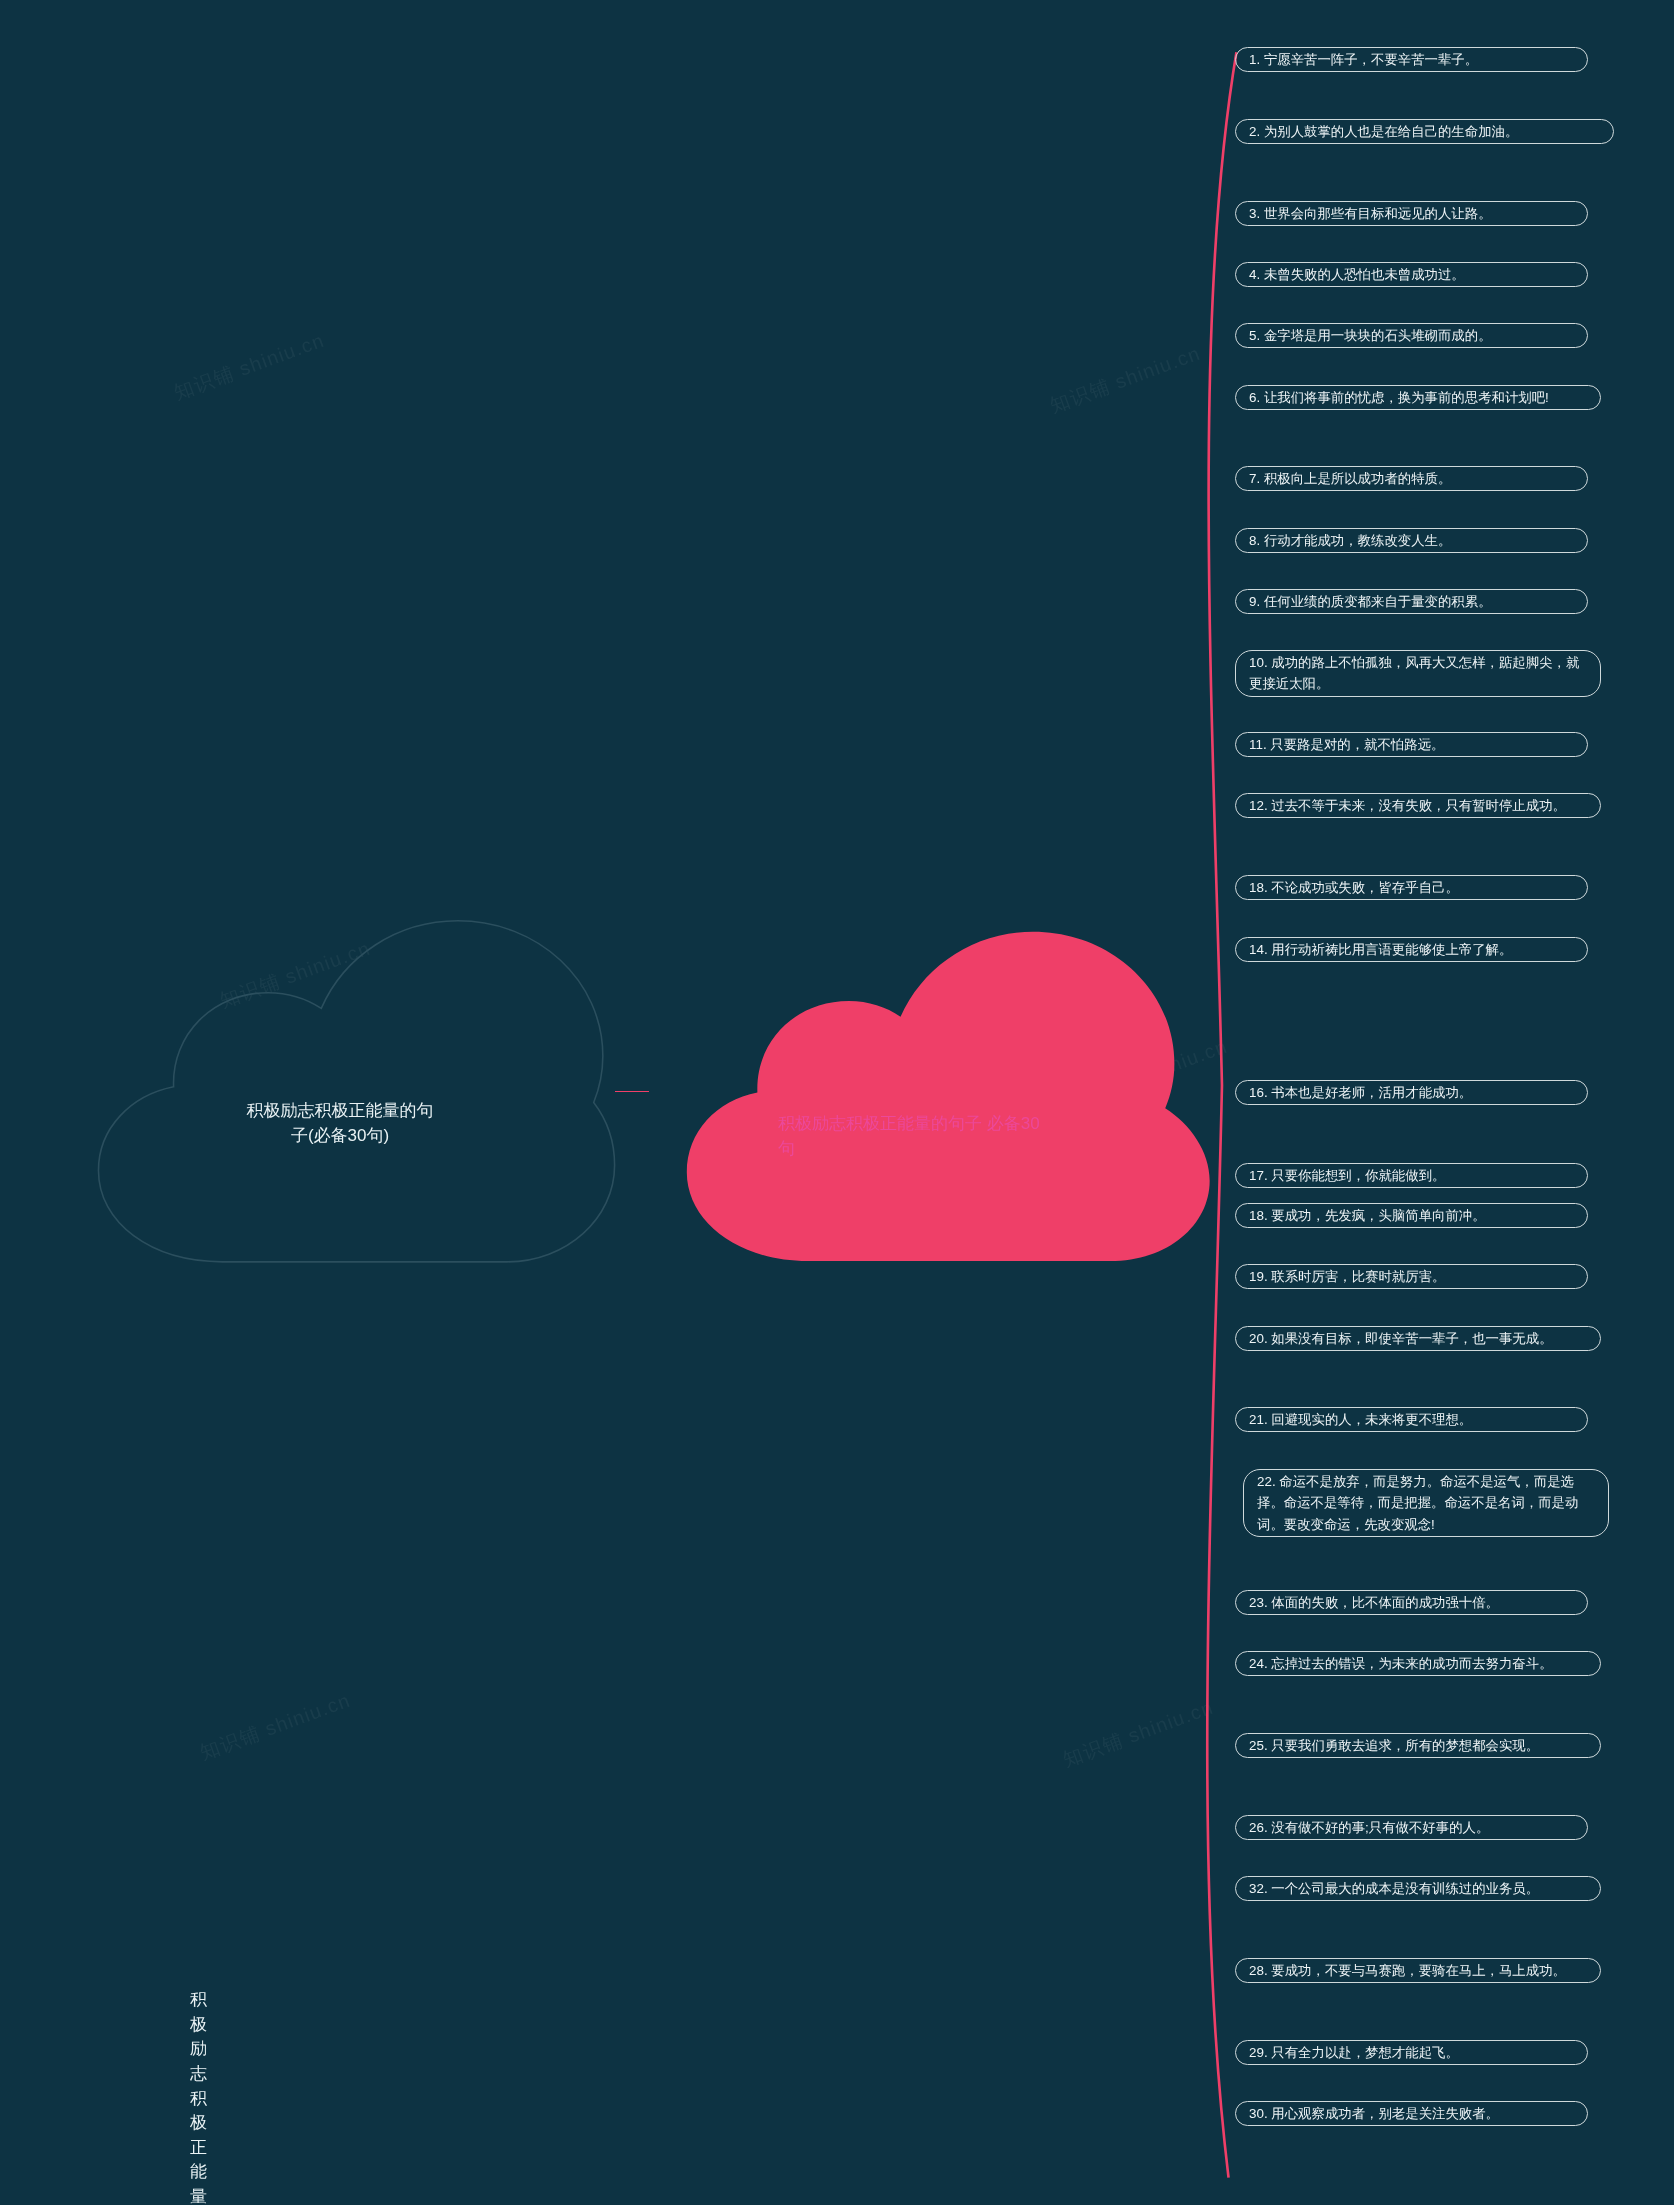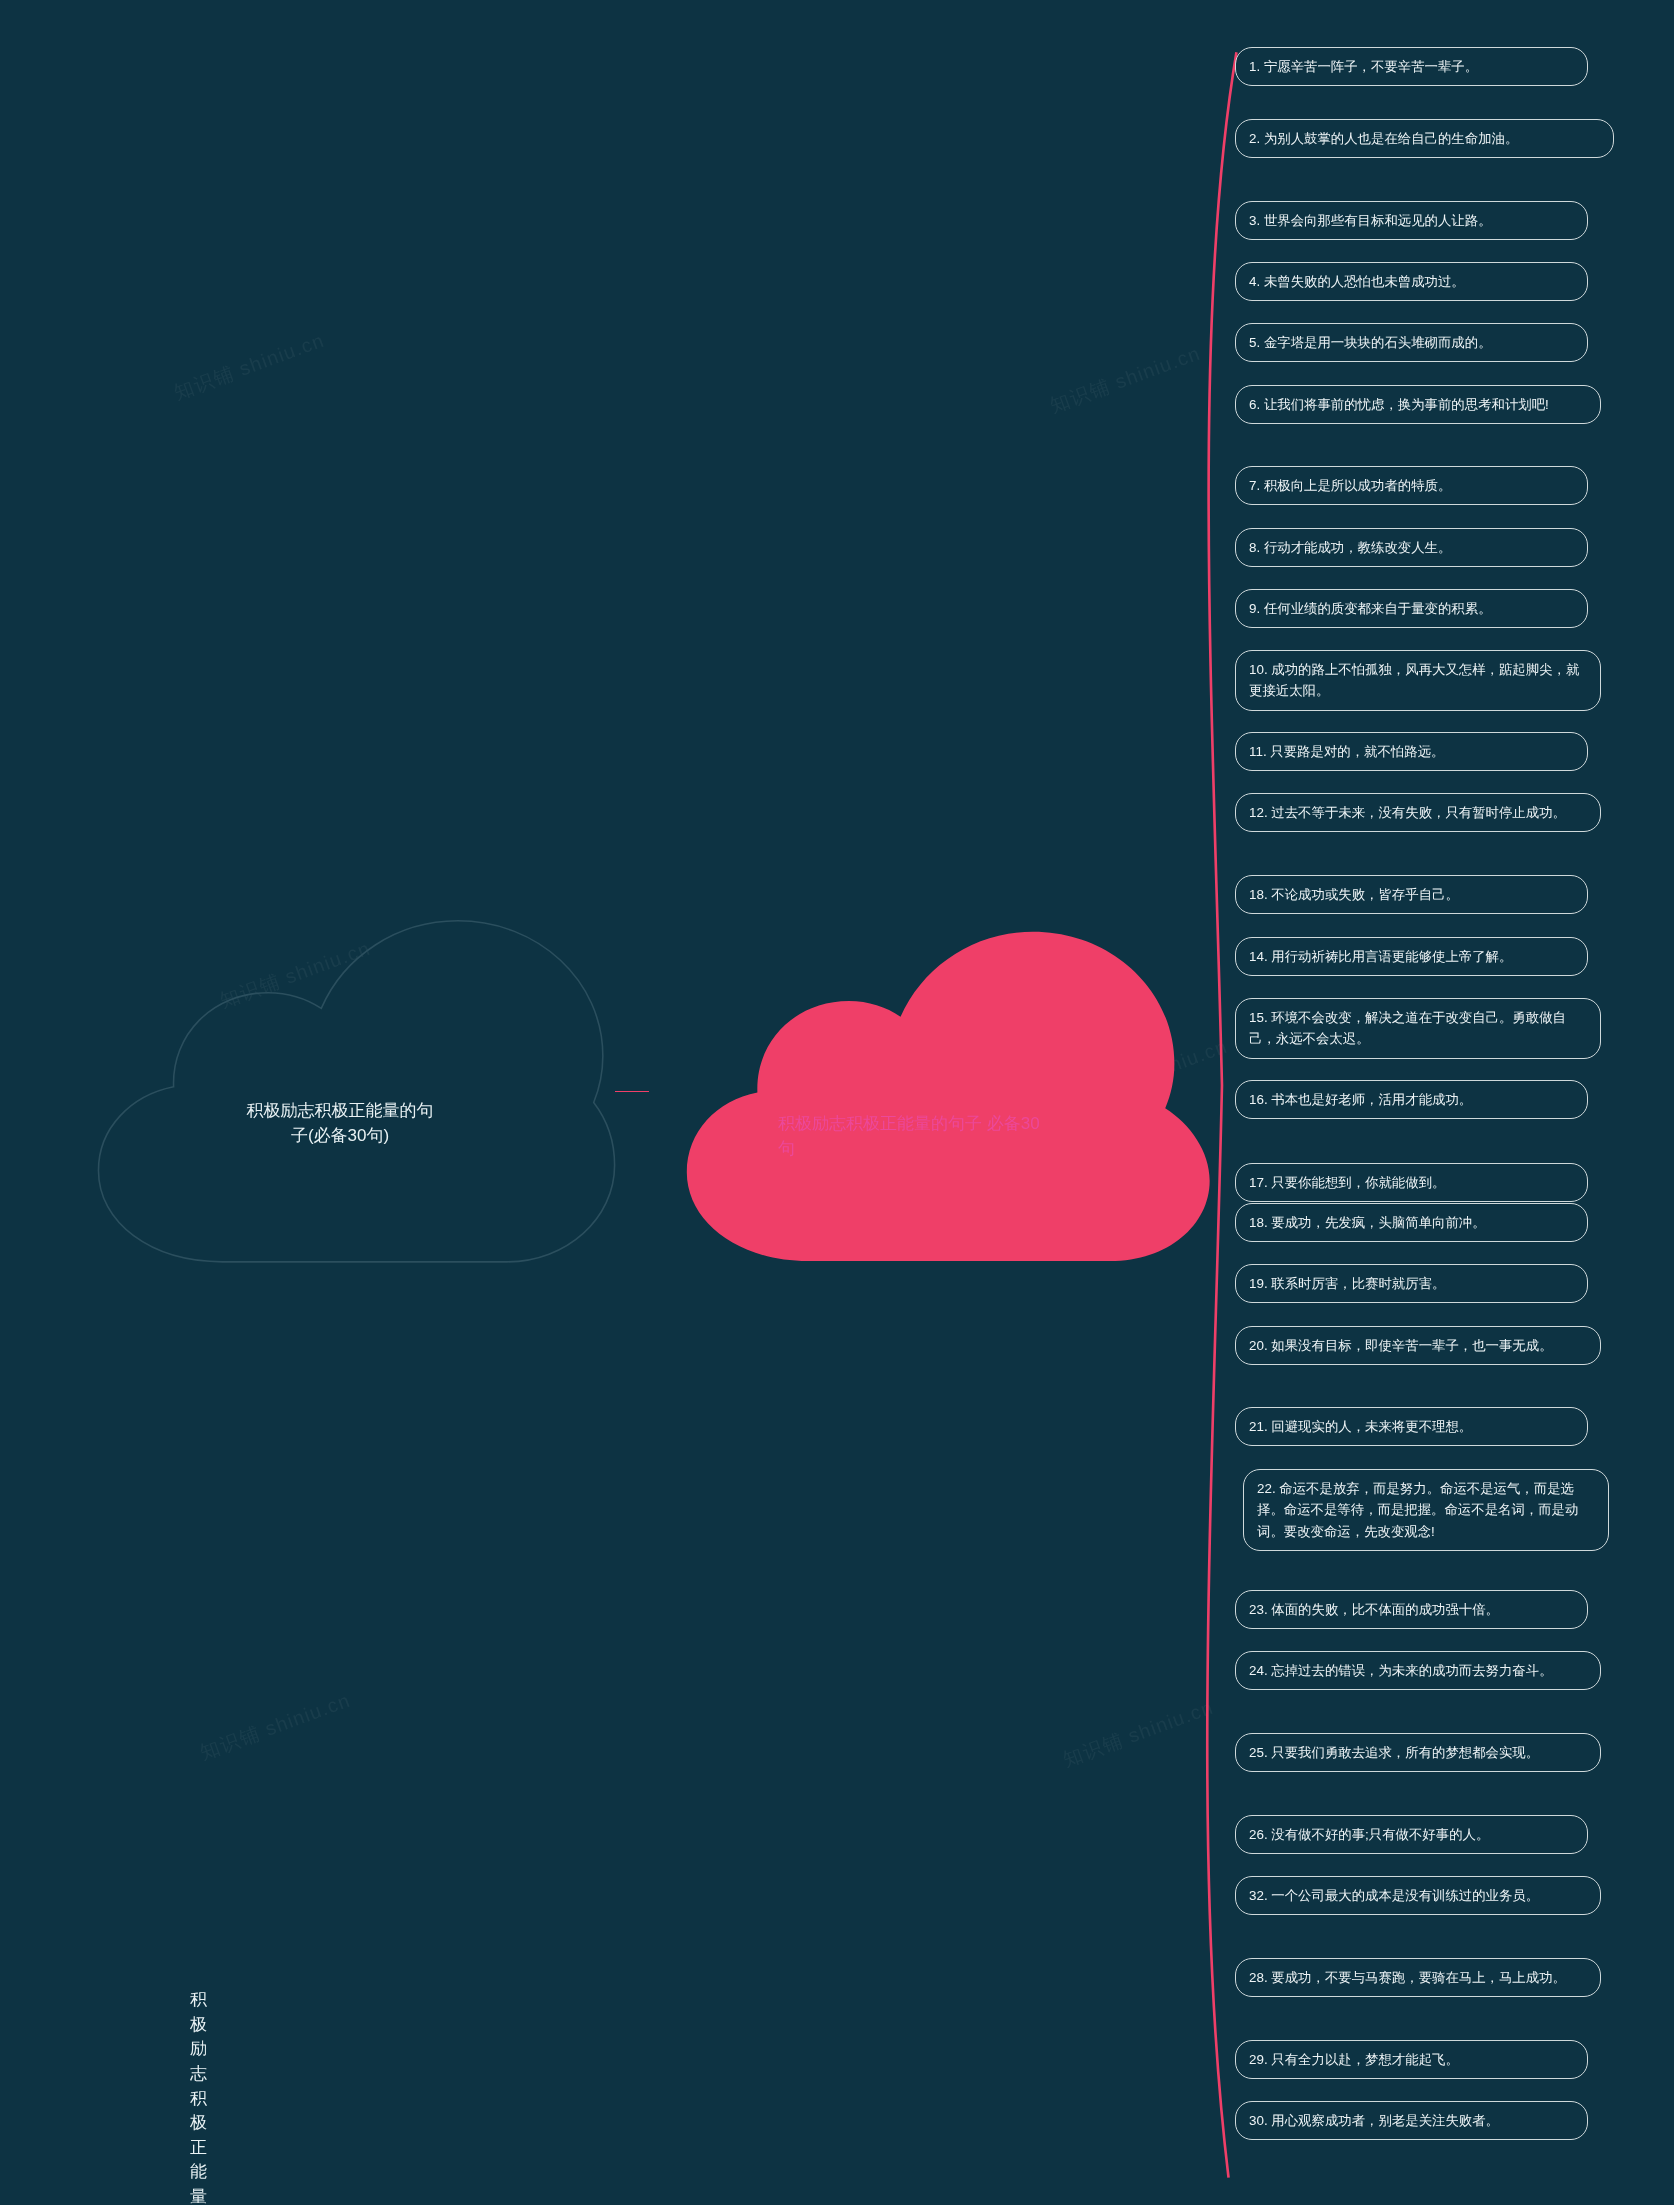--- a/index.html
+++ b/index.html
@@ -69,21 +69,21 @@
   .node {
     position: absolute;
     left: 17px;
     box-sizing: border-box;
     border: 1px solid #cfd9db;
     border-radius: 17px;
     background: transparent;
     color: #eef4f6;
     font-size: 13.4px;
     line-height: 1.6;
-    padding: 8px 13px;
+    padding: 1px 13px;
     width: 353px;
   }
   .spine {
     position: absolute;
     left: 0;
     top: 0;
     width: 52px;
     height: 2205px;
     overflow: visible;
   }
@@ -152,21 +152,20 @@
     <div class="node" style="top:323px;">5. 金字塔是用一块块的石头堆砌而成的。</div>
     <div class="node" style="top:385px; width:366px;">6. 让我们将事前的忧虑，换为事前的思考和计划吧!</div>
     <div class="node" style="top:466px;">7. 积极向上是所以成功者的特质。</div>
     <div class="node" style="top:528px;">8. 行动才能成功，教练改变人生。</div>
     <div class="node" style="top:589px;">9. 任何业绩的质变都来自于量变的积累。</div>
     <div class="node" style="top:650px; width:366px;">10. 成功的路上不怕孤独，风再大又怎样，踮起脚尖，就更接近太阳。</div>
     <div class="node" style="top:732px;">11. 只要路是对的，就不怕路远。</div>
     <div class="node" style="top:793px; width:366px;">12. 过去不等于未来，没有失败，只有暂时停止成功。</div>
     <div class="node" style="top:875px;">18. 不论成功或失败，皆存乎自己。</div>
     <div class="node" style="top:937px;">14. 用行动祈祷比用言语更能够使上帝了解。</div>
-    <div class="node" style="top:998px; width:366px;">15. 环境不会改变，解决之道在于改变自己。勇敢做自己，永远不会太迟。</div>
     <div class="node" style="top:1080px;">16. 书本也是好老师，活用才能成功。</div>
     <div class="node" style="top:1141px;margin-top:22px;">17. 只要你能想到，你就能做到。</div>
     <div class="node" style="top:1203px;">18. 要成功，先发疯，头脑简单向前冲。</div>
     <div class="node" style="top:1264px;">19. 联系时厉害，比赛时就厉害。</div>
     <div class="node" style="top:1326px; width:366px;">20. 如果没有目标，即使辛苦一辈子，也一事无成。</div>
     <div class="node" style="top:1407px;">21. 回避现实的人，未来将更不理想。</div>
     <div class="node" style="top:1469px; width:366px;margin-left:8px;">22. 命运不是放弃，而是努力。命运不是运气，而是选择。命运不是等待，而是把握。命运不是名词，而是动词。要改变命运，先改变观念!</div>
     <div class="node" style="top:1590px;">23. 体面的失败，比不体面的成功强十倍。</div>
     <div class="node" style="top:1651px; width:366px;">24. 忘掉过去的错误，为未来的成功而去努力奋斗。</div>
     <div class="node" style="top:1733px; width:366px;">25. 只要我们勇敢去追求，所有的梦想都会实现。</div>

